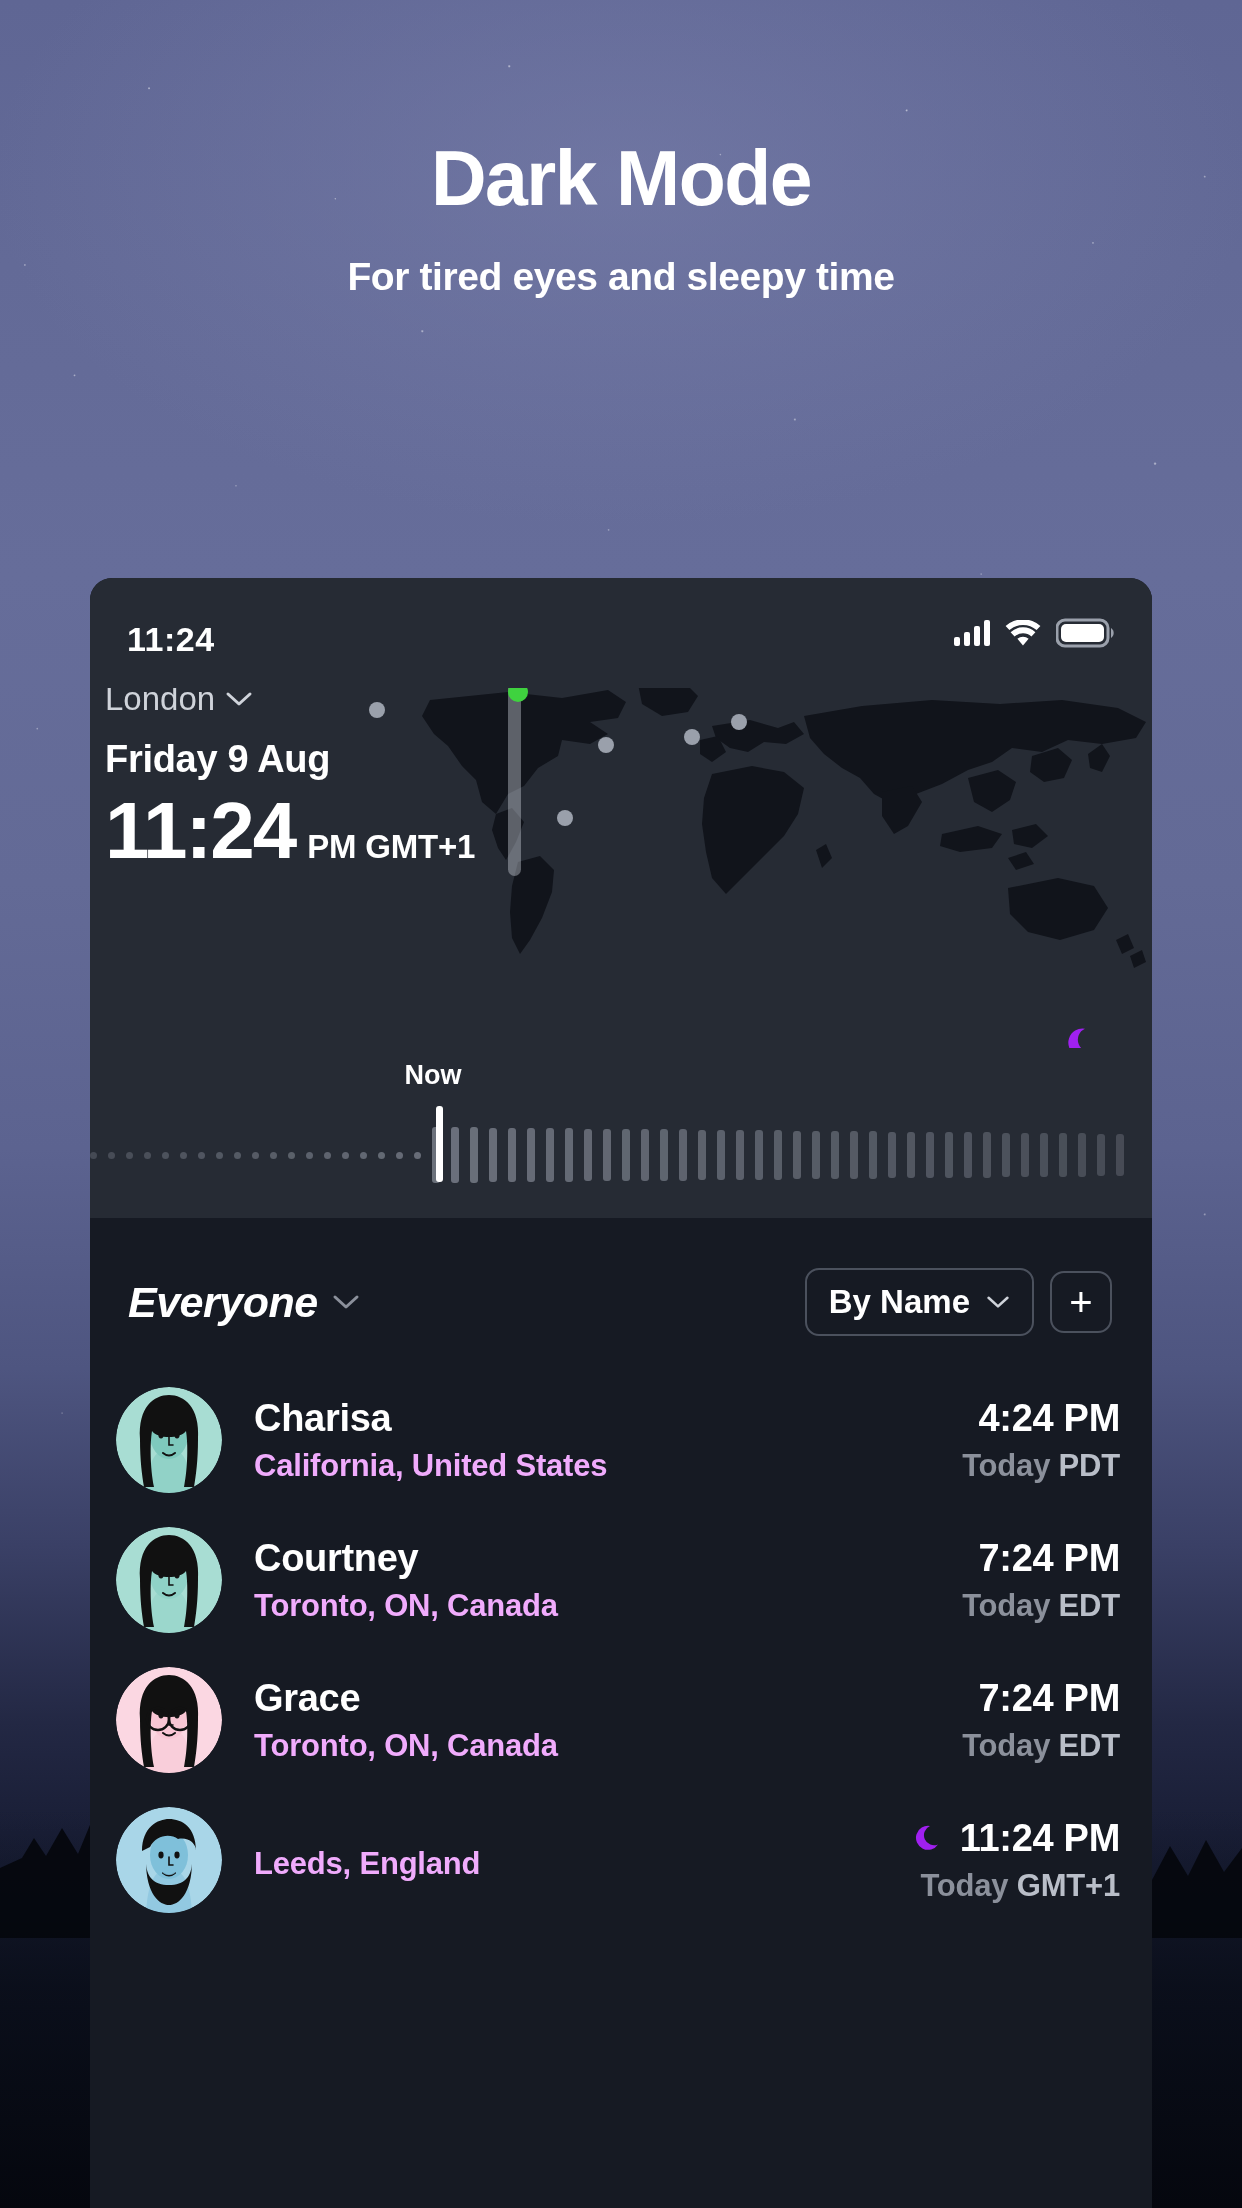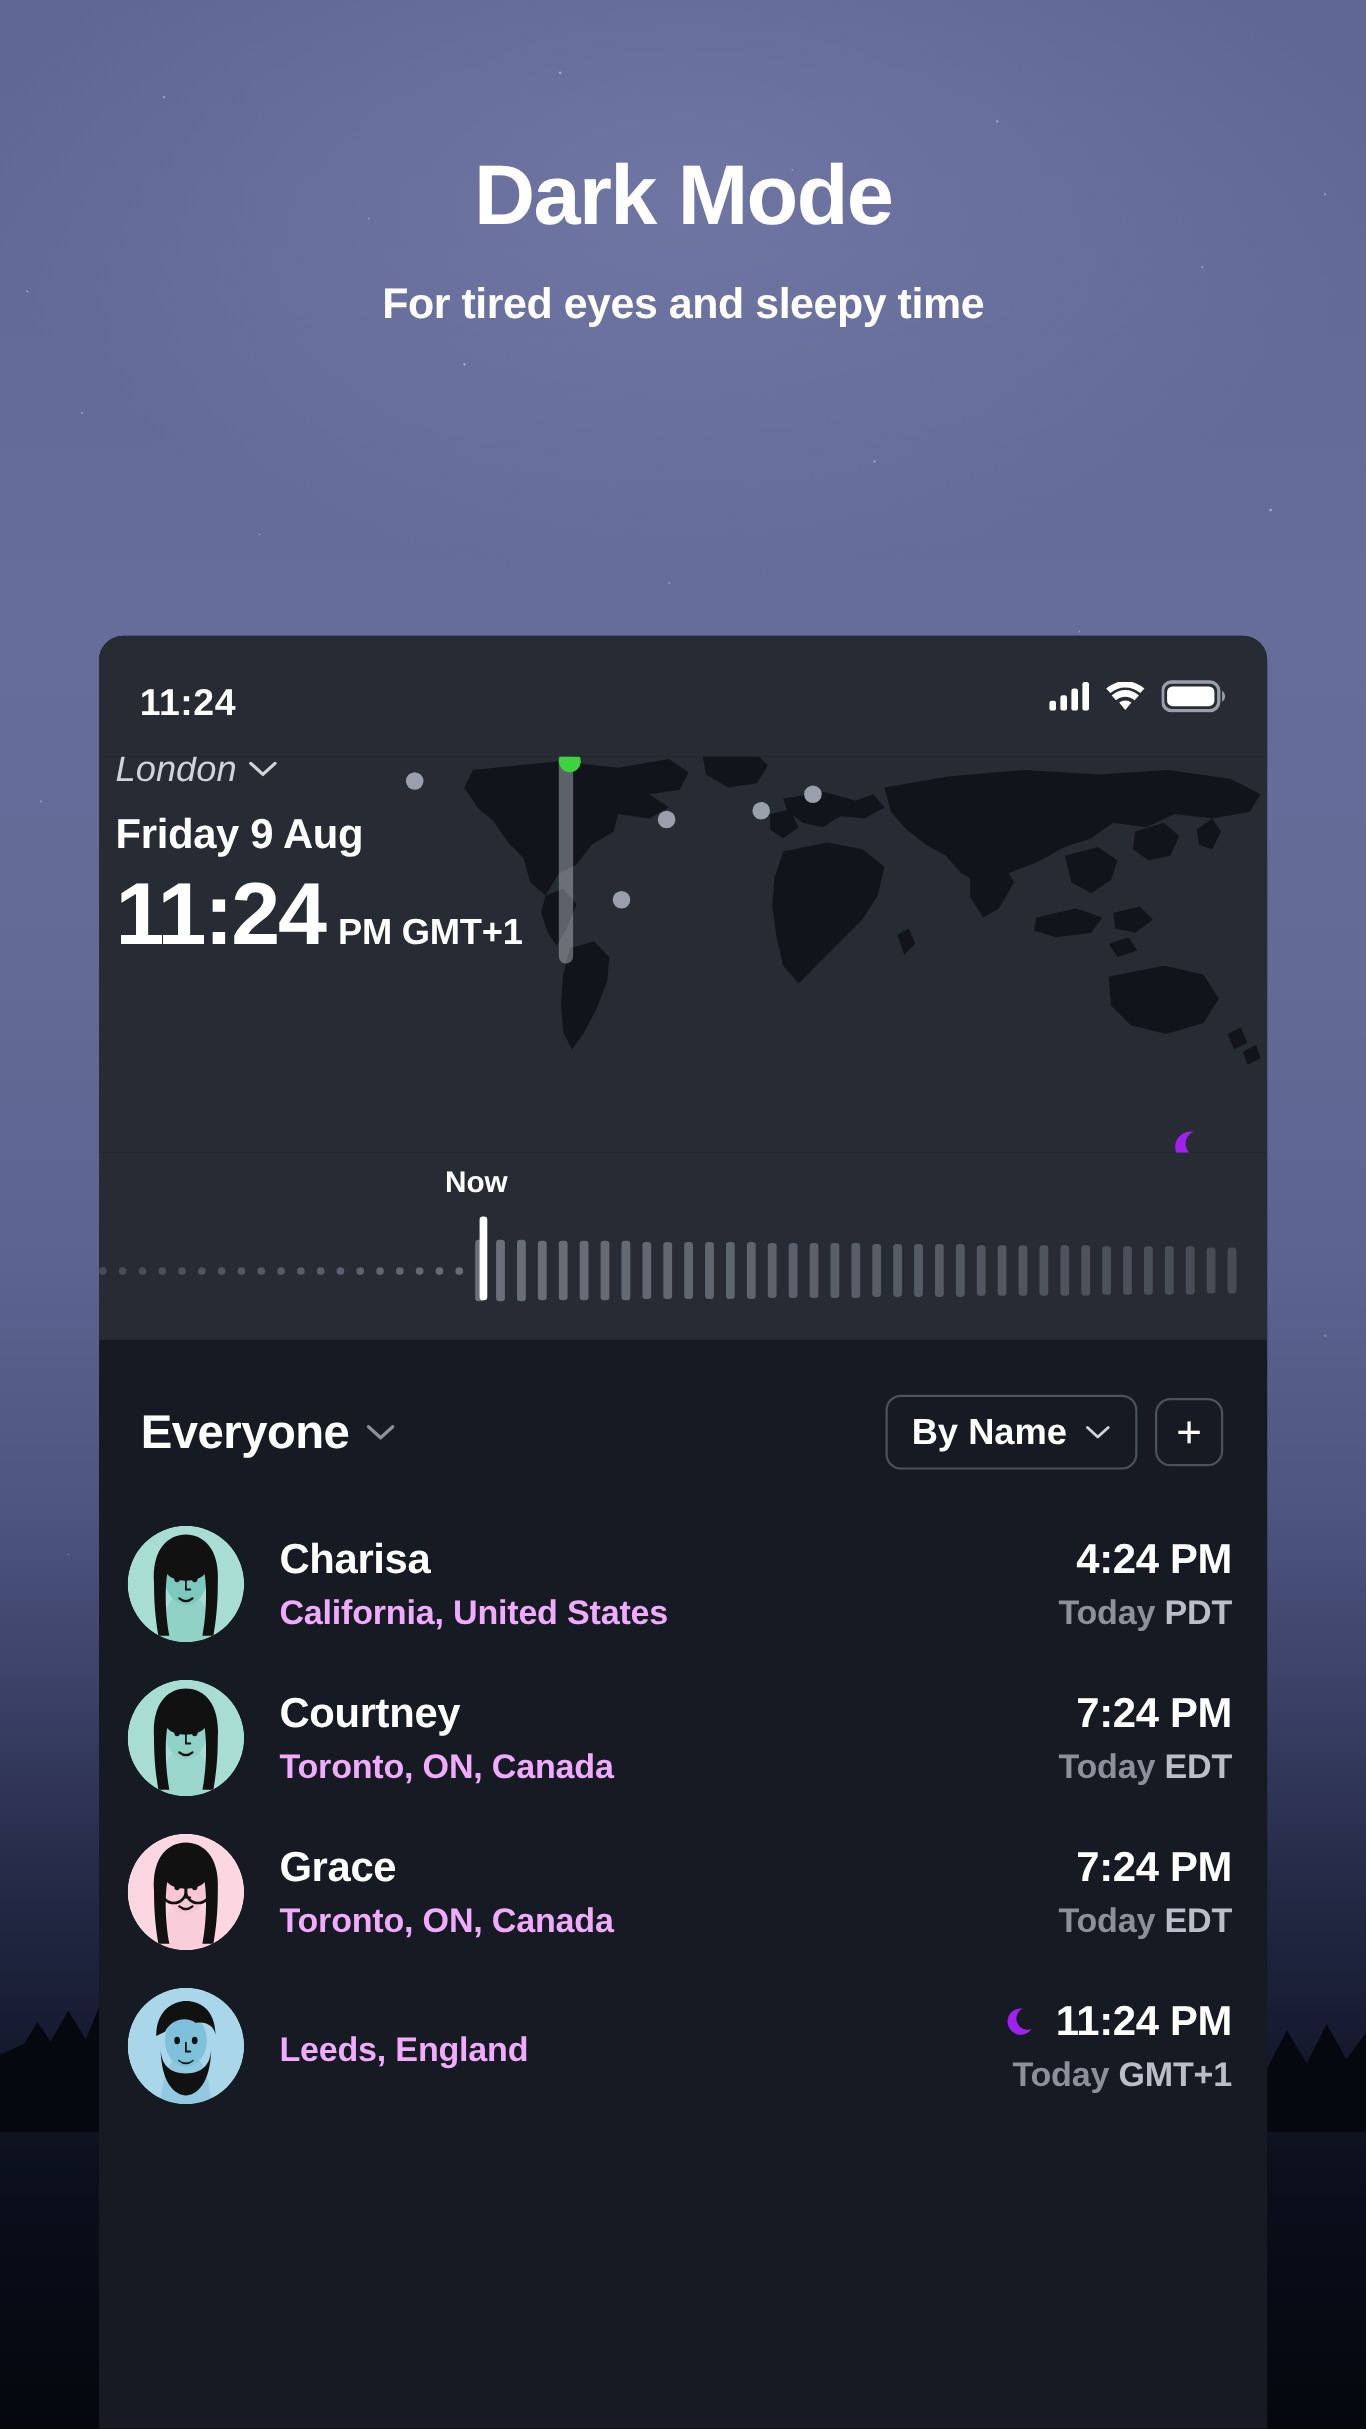--- a/index.html
+++ b/index.html
@@ -115,21 +115,21 @@
     position:relative; height:360px; background:#262b34; overflow:hidden;
   }
   #worldmap { position:absolute; right:0; top:-6px; width:740px; height:300px; }
   #terminator {
     position:absolute; left:418px; top:-70px; width:13px; height:258px;
     background:rgba(200,205,215,.42); border-radius:7px;
   }
   #clockinfo { position:absolute; left:15px; top:0px; }
   #cityrow {
     display:flex; align-items:center; gap:10px;
-    color:#cfd3da; font-size:33px; margin-top:-8px;font-style:italic;
+    color:#cfd3da; font-size:33px; margin-top:-8px;
   }
   #datetext {
     color:#fff; font-size:38px; font-weight:bold; margin-top:20px; letter-spacing:-.3px;
   }
   #bigclockrow { display:flex; align-items:baseline; margin-top:6px; }
   #bigclock { color:#fff; font-size:80px; font-weight:bold; letter-spacing:-2px; line-height:1.1; }
   #meridiem { color:#fff; font-size:33px; font-weight:bold; margin-left:12px; letter-spacing:-.2px; }
   #moon-map {
     position:absolute; right:48px; bottom:-14px; width:38px; height:38px;
   }
@@ -151,21 +151,21 @@
     background:#fff; border-radius:3px;
   }
 
   
   #listsection { background:#161a23; padding-top:0; }
   #listheader {
     display:flex; align-items:center; justify-content:space-between;
     padding:50px 40px 0 18px;
   }
   #everyone-wrap { display:flex; align-items:center; gap:14px; padding-left:20px; }
-  #everyone { color:#fff; font-size:43px; font-weight:bold; letter-spacing:-.5px; }
+  #everyone { color:#fff; font-size:43px; font-weight:bold; letter-spacing:-.5px;font-style:italic; }
   #listheader-right { display:flex; align-items:center; gap:16px; }
   #byname {
     display:flex; align-items:center; gap:16px;
     border:2px solid #4b515d; border-radius:14px;
     padding:13px 22px; color:#fff; font-size:33px; font-weight:bold;
   }
   #addbtn {
     width:62px; height:62px; border:2px solid #4b515d; border-radius:14px;
     display:flex; align-items:center; justify-content:center;
     color:#fff; font-size:40px; line-height:1; font-weight:300;

